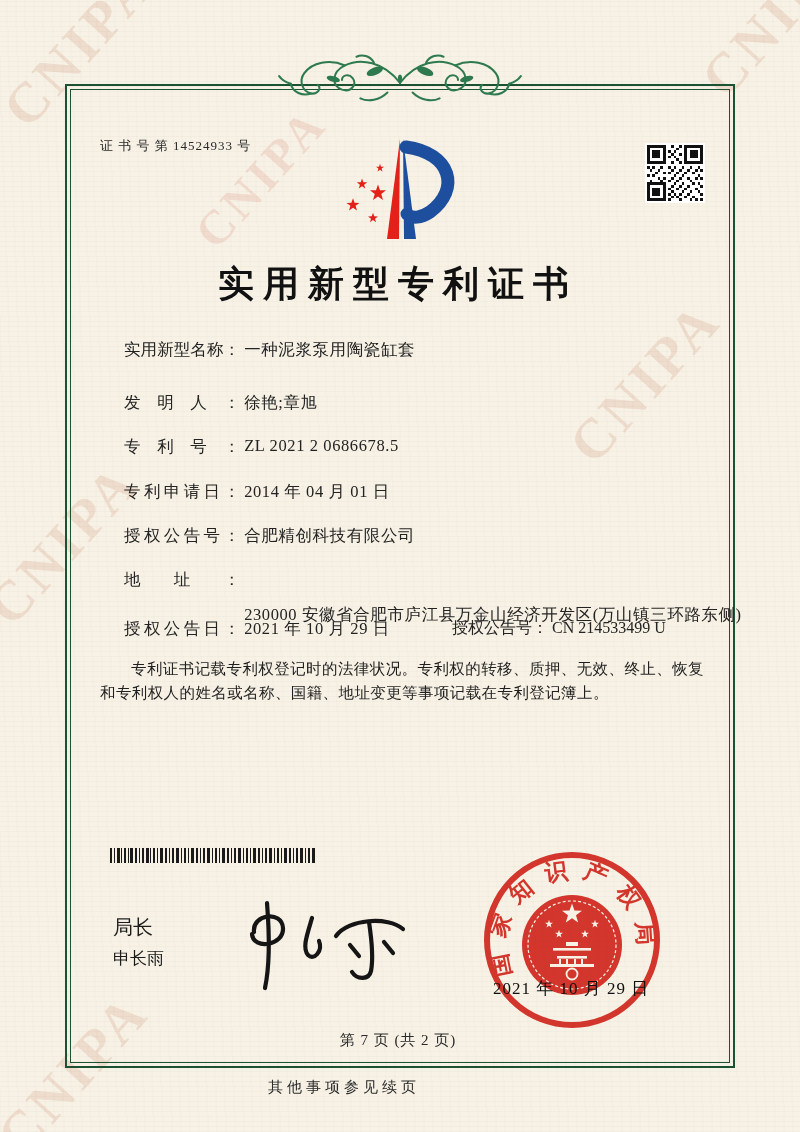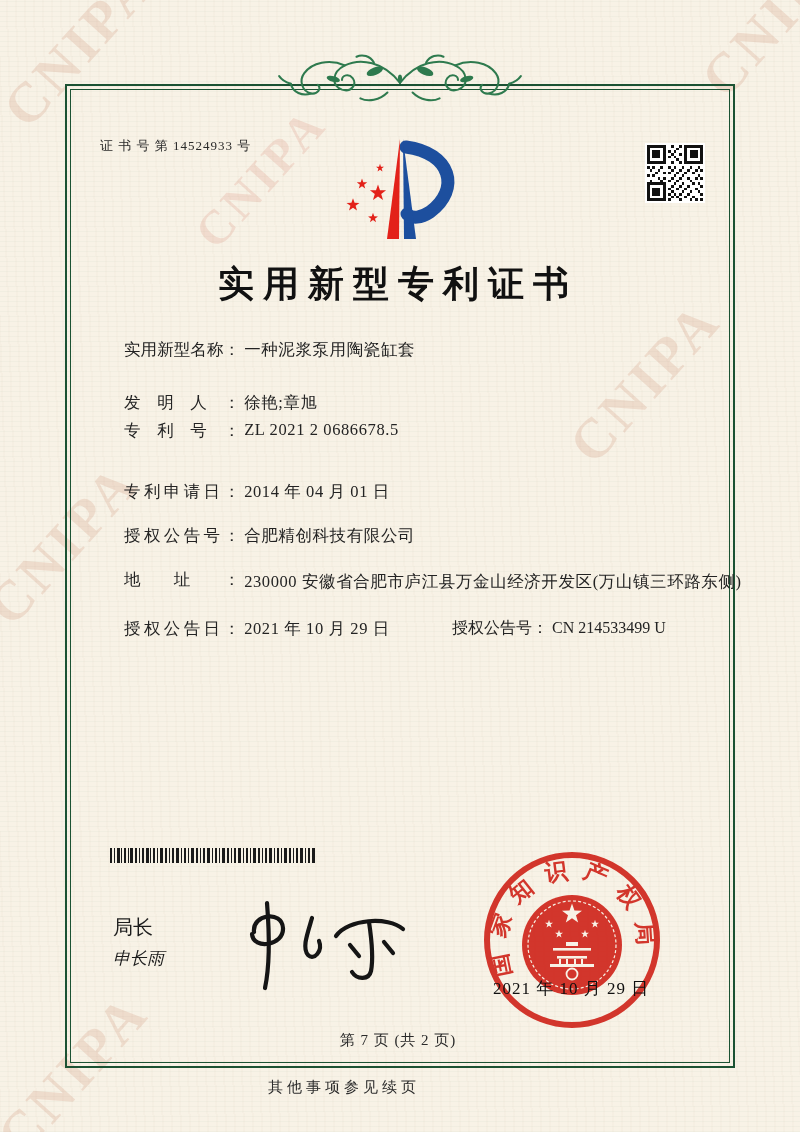--- a/index.html
+++ b/index.html
@@ -30,30 +30,30 @@
   .cert-no{position:absolute;left:100px;top:137px;font-size:13px;color:#2a2a2a;letter-spacing:1px;}
   .logo{position:absolute;left:333px;top:137px;}
   .qr{position:absolute;left:645px;top:143px;background:#fff;padding:2px;}
   .title{
     position:absolute;left:65px;top:260px;width:666px;text-align:center;
     font-size:36px;font-weight:bold;letter-spacing:9px;color:#111;
   }
   .row{position:absolute;left:100px;font-size:16.5px;color:#232323;white-space:nowrap;}
   .row .lbl{display:inline-block;width:116px;text-align:justify;text-align-last:justify;vertical-align:top;margin-left:24px;}
   .row .val{letter-spacing:0.6px;vertical-align:top;}
-  .row .val.wrap{display:inline-block;width:502px;white-space:normal;line-height:25px;}
+  .row .val.wrap{display:inline-block;width:502px;white-space:normal;line-height:25px;margin-top:33px;}
   .col2{position:absolute;left:452px;font-size:16px;color:#232323;white-space:nowrap;}
   .paras{
     position:absolute;left:100px;top:657px;width:604px;
     font-size:15.5px;line-height:23.5px;color:#1f1f1f;letter-spacing:0.4px;text-align:justify;
   }
   .paras p{margin:0;text-indent:2em;}
   .barcode{position:absolute;left:110px;top:848px;}
   .director{position:absolute;left:113px;top:914px;font-size:20px;color:#1c1c1c;font-family:"Liberation Sans","DejaVu Sans",sans-serif;}
-  .director-name{position:absolute;left:113px;top:947px;font-size:17px;color:#1c1c1c;font-family:"Liberation Sans","DejaVu Sans",sans-serif;font-style:italic;}
+  .director-name{position:absolute;left:113px;top:947px;font-size:17px;color:#1c1c1c;font-family:"Liberation Sans","DejaVu Sans",sans-serif;}
   .sig{position:absolute;left:238px;top:898px;}
   .seal{position:absolute;left:477px;top:845px;opacity:0.93;}
   .seal-date{
     position:absolute;left:486px;top:977px;width:170px;text-align:center;
     font-size:17px;color:#101010;letter-spacing:1px;z-index:6;font-weight:500;
   }
   .page-info{position:absolute;left:65px;top:1031px;width:666px;text-align:center;font-size:15px;color:#2a2a2a;letter-spacing:1px;}
   .cont-note{position:absolute;left:0;top:1078px;width:688px;text-align:center;font-size:15px;letter-spacing:4px;color:#2b2b2b;}
   .ornament{position:absolute;left:278px;top:50px;z-index:2;}
 </style>
@@ -132,21 +132,21 @@
 <div class="title">实用新型专利证书</div>
 
 <div class="row" style="top:339px">
   <span class="lbl">实用新型名称：</span>
   <span class="val">一种泥浆泵用陶瓷缸套</span>
 </div>
 <div class="row" style="top:392px">
   <span class="lbl">发明人：</span>
   <span class="val">徐艳;章旭</span>
 </div>
-<div class="row" style="top:420px">
+<div class="row" style="top:436px">
   <span class="lbl">专利号：</span>
   <span class="val">ZL 2021 2 0686678.5</span>
 </div>
 <div class="row" style="top:481px">
   <span class="lbl">专利申请日：</span>
   <span class="val">2014 年 04 月 01 日</span>
 </div>
 <div class="row" style="top:525px">
   <span class="lbl">授权公告号：</span>
   <span class="val">合肥精创科技有限公司</span>
@@ -158,20 +158,21 @@
 <div class="row" style="top:618px">
   <span class="lbl">授权公告日：</span>
   <span class="val">2021 年 10 月 29 日</span>
 </div>
 <div class="col2" style="top:618px">
   <span>授权公告号：</span>
   <span class="val">CN 214533499 U</span>
 </div>
 
 <div class="paras">
+  <p>专利证书记载专利权登记时的法律状况。专利权的转移、质押、无效、终止、恢复和专利权人的姓名或名称、国籍、地址变更等事项记载在专利登记簿上。</p>
 </div>
 
 <svg class="barcode" width="207" height="15" viewBox="0 0 207 15">
   <g fill="#1a1a1a">
     <rect x="0" width="2" height="15"></rect>
       <rect x="4" width="1" height="15"></rect>
       <rect x="7" width="3" height="15"></rect>
       <rect x="11" width="1" height="15"></rect>
     <rect x="14" width="2" height="15"></rect>
       <rect x="18" width="1" height="15"></rect>

